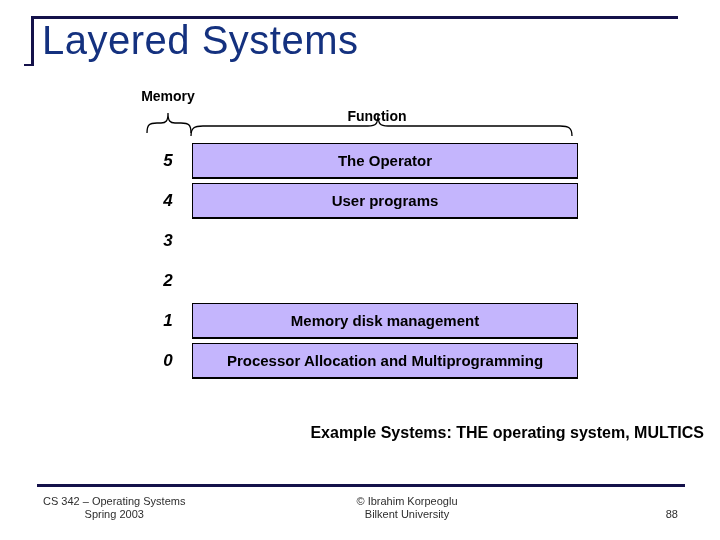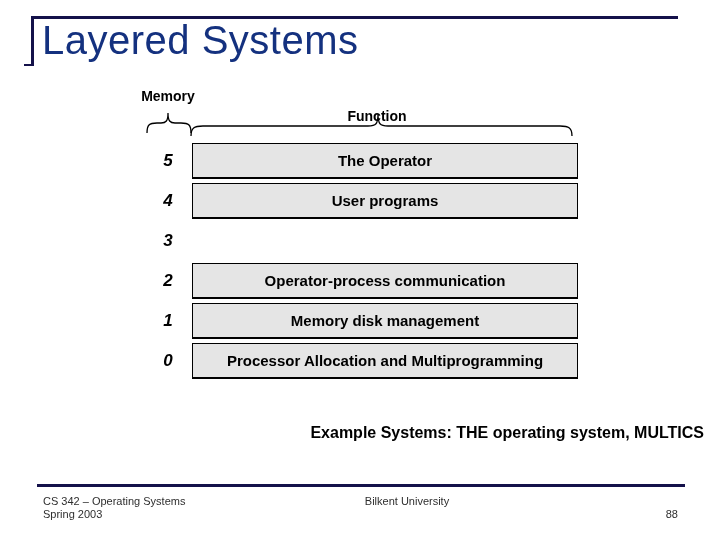--- a/index.html
+++ b/index.html
@@ -31,33 +31,33 @@
 
   .table-area{left:0;top:143px;width:720px;}
   .row{position:absolute;left:0;width:720px;height:36px;}
   .row .num{
     position:absolute;left:144px;top:0;width:48px;height:36px;
     display:flex;align-items:center;justify-content:center;
     font-size:17px;font-weight:700;font-style:italic;color:#000;
   }
   .row .box{
     position:absolute;left:192px;top:0;width:384px;height:33px;
-    border:1px solid #000;border-bottom-width:2px;background:#e5e5e5;
+    border:1px solid #000;border-bottom-width:2px;background:#c4b5fd;
     display:flex;align-items:center;justify-content:center;
     font-size:15px;font-weight:700;color:#000;white-space:nowrap;
   }
 
   .example-note{
     left:0;top:424px;width:704px;text-align:right;
     font-size:16px;font-weight:700;color:#000;white-space:nowrap;
   }
 
   .footer-line{left:37px;top:484px;width:648px;height:3px;background:#14114a;}
   .footer-text{font-size:11px;line-height:13px;color:#2e2e2e;}
-  .footer-left{left:43px;top:495px;text-align:left;}
+  .footer-left{left:43px;top:495px;text-align:center;}
   .footer-center{left:307px;top:495px;width:200px;text-align:center;}
   .footer-page{right:42px;top:508px;font-size:11px;color:#2e2e2e;}
 </style>
 </head>
 <body>
 
 <div class="abs frame-top"></div>
 <div class="abs frame-left"></div>
 <div class="abs frame-foot"></div>
 
@@ -78,35 +78,35 @@
   </div>
   <div class="row" style="top:40px">
     <div class="num">4</div>
     <div class="box">User programs</div>
   </div>
   <div class="row" style="top:80px">
     <div class="num">3</div>
   </div>
   <div class="row" style="top:120px">
     <div class="num">2</div>
-    <div class="box">Operator-process communication</div>
   </div>
   <div class="row" style="top:160px">
     <div class="num">1</div>
     <div class="box">Memory disk management</div>
   </div>
   <div class="row" style="top:200px">
     <div class="num">0</div>
     <div class="box">Processor Allocation and Multiprogramming</div>
   </div>
 </div>
 
 <div class="abs example-note">Example Systems: THE operating system, MULTICS</div>
 
 <div class="abs footer-line"></div>
 <div class="abs footer-text footer-left">
   <div>CS 342 – Operating Systems</div>
   <div>Spring 2003</div>
 </div>
 <div class="abs footer-text footer-center">
+  <div>© Ibrahim Korpeoglu</div>
   <div>Bilkent University</div>
 </div>
 <div class="abs footer-page">88</div>
 
 </body></html>

